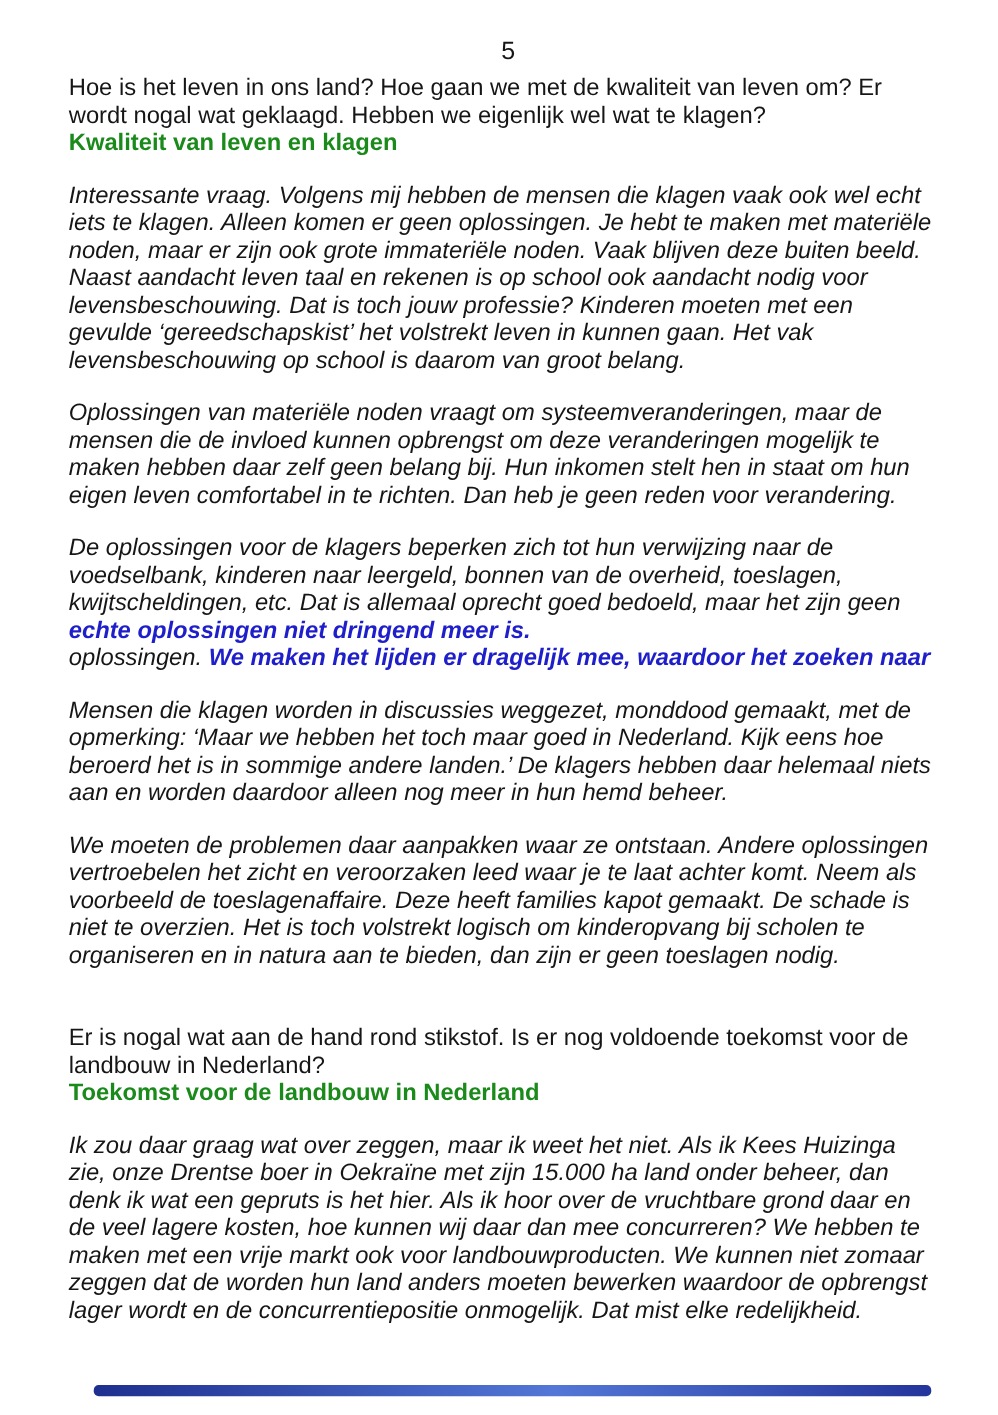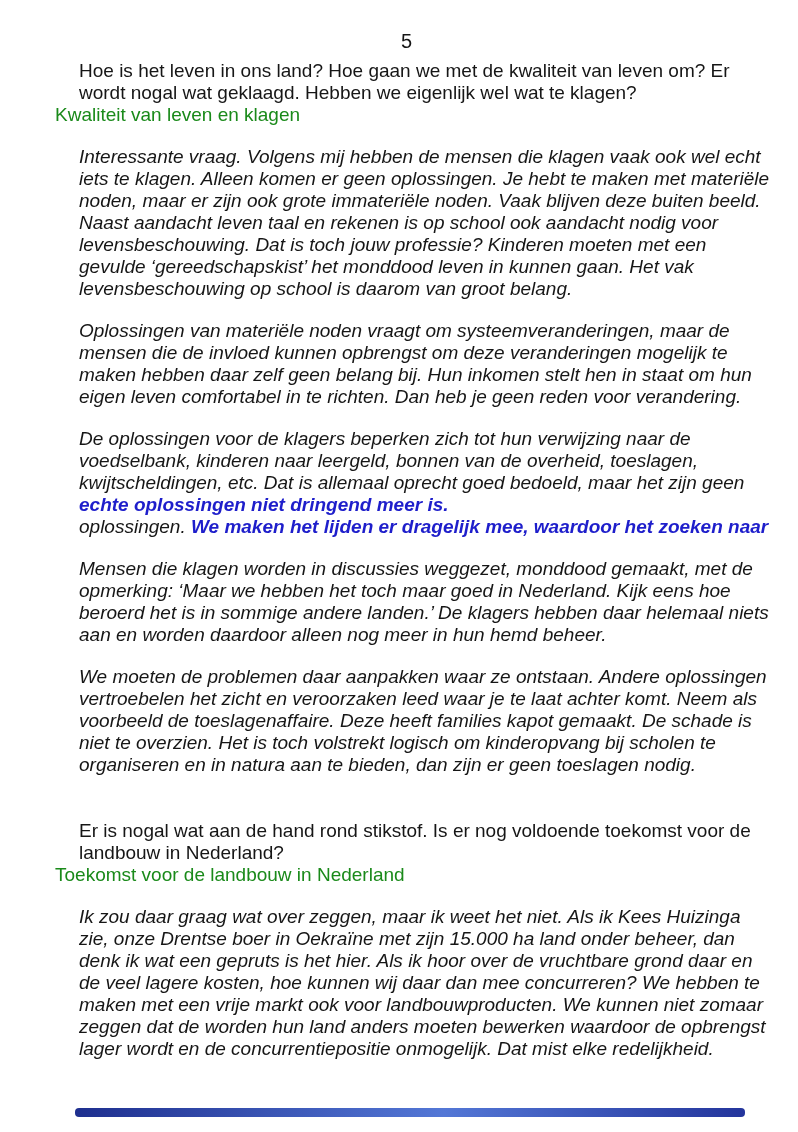--- a/index.html
+++ b/index.html
@@ -23,31 +23,30 @@
   .pagenum {
     padding-top: 30px;
     text-align: center;
     font-size: 20px;
     line-height: 22px;
     color: #161616;
   }
   .line {
     white-space: pre;
     line-height: 22px;
-    margin-left: 24px;
   }
   .question {
     margin-top: 8px;
     font-style: normal;
   }
   .heading {
     margin: 0;
     font-size: 19px;
     line-height: 22px;
-    font-weight: normal;
+    font-weight: bold;
     color: #1a8a1a;
     white-space: pre;
   }
   .para {
     margin-top: 20px;
     font-style: italic;
   }
   .question-block-2 {
     margin-top: 44px;
     font-style: normal;
@@ -80,21 +79,21 @@
   </div>
 
   <div class="heading">Kwaliteit van leven en klagen</div>
 
   <div class="para">
     <div class="line">Interessante vraag. Volgens mij hebben de mensen die klagen vaak ook wel echt</div>
     <div class="line">iets te klagen. Alleen komen er geen oplossingen. Je hebt te maken met materiële</div>
     <div class="line">noden, maar er zijn ook grote immateriële noden. Vaak blijven deze buiten beeld.</div>
     <div class="line">Naast aandacht leven taal en rekenen is op school ook aandacht nodig voor</div>
     <div class="line">levensbeschouwing. Dat is toch jouw professie? Kinderen moeten met een</div>
-    <div class="line">gevulde ‘gereedschapskist’ het monddood leven in kunnen gaan. Het vak</div>
+    <div class="line">gevulde ‘gereedschapskist’ het volstrekt leven in kunnen gaan. Het vak</div>
     <div class="line">levensbeschouwing op school is daarom van groot belang.</div>
   </div>
 
   <div class="para">
     <div class="line">Oplossingen van materiële noden vraagt om systeemveranderingen, maar de</div>
     <div class="line">mensen die de invloed kunnen opbrengst om deze veranderingen mogelijk te</div>
     <div class="line">maken hebben daar zelf geen belang bij. Hun inkomen stelt hen in staat om hun</div>
     <div class="line">eigen leven comfortabel in te richten. Dan heb je geen reden voor verandering.</div>
   </div>
 

